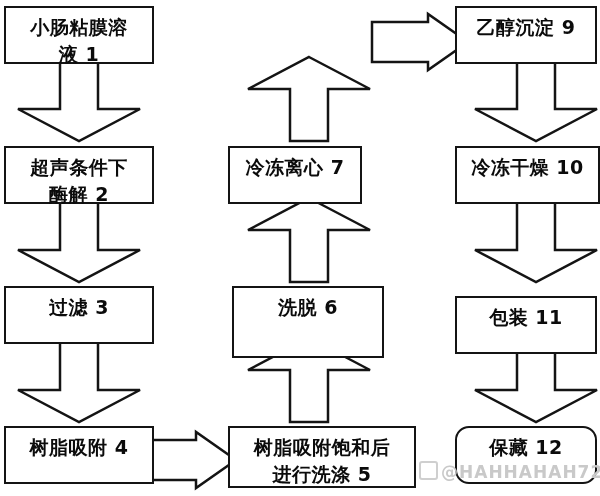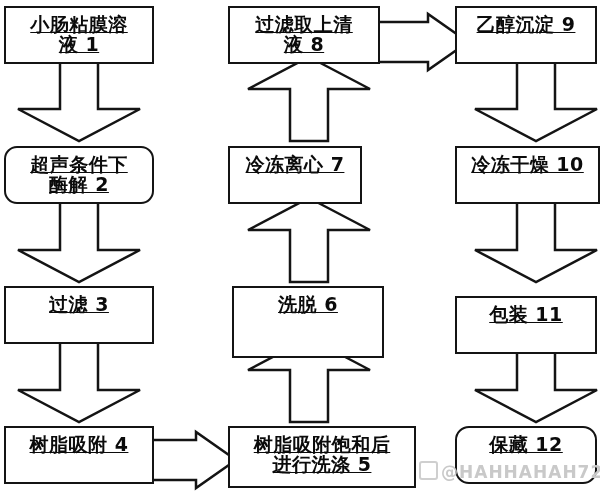--- a/index.html
+++ b/index.html
@@ -24,26 +24,25 @@
     z-index: 3;
     display: flex;
     align-items: flex-start;
     justify-content: center;
     padding-top: 6px;
   }
   .node .txt {
     display: block;
     text-align: center;
     font-size: 19px;
-    line-height: 20px;
+    line-height: 27px;
     font-weight: 700;
     letter-spacing: 0.5px;
     white-space: pre-line;
     padding: 0 4px;
-    text-decoration: underline;
   }
   .node.two-line .txt { text-align: center; }
   .arrow {
     position: absolute;
     z-index: 1;
   }
   .arrow svg { display: block; overflow: visible; }
   .wm {
     position: absolute;
     z-index: 6;
@@ -134,21 +133,21 @@
     <svg width="122" height="84" viewBox="0 0 122 84">
       <polygon points="42,0 80,0 80,52 122,52 61,84 0,52 42,52" fill="#ffffff" stroke="#141414" stroke-width="2.5" stroke-linejoin="miter"></polygon>
     </svg>
   </div>
 
   <div class="node two-line" style="left:4px; top:6px; width:150px; height:58px;">
     <span class="txt">小肠粘膜溶
 液      1</span>
   </div>
 
-  <div class="node two-line" style="left:4px; top:146px; width:150px; height:58px;border-radius:13px;">
+  <div class="node two-line" style="left:4px; top:146px; width:150px; height:58px;">
     <span class="txt">超声条件下
 酶解    2</span>
   </div>
 
   <div class="node" style="left:4px; top:286px; width:150px; height:58px;">
     <span class="txt">过滤    3</span>
   </div>
 
   <div class="node" style="left:4px; top:426px; width:150px; height:58px;">
     <span class="txt">树脂吸附 4</span>
@@ -160,24 +159,20 @@
   </div>
 
   <div class="node" style="left:232px; top:286px; width:152px; height:72px;">
     <span class="txt">洗脱    6</span>
   </div>
 
   <div class="node" style="left:228px; top:146px; width:134px; height:58px;">
     <span class="txt">冷冻离心 7</span>
   </div>
 
-  <div class="node two-line" style="left:228px; top:6px; width:152px; height:58px;">
-    <span class="txt">过滤取上清
-液      8</span>
-  </div>
 
   <div class="node" style="left:455px; top:6px; width:142px; height:58px;">
     <span class="txt">乙醇沉淀 9</span>
   </div>
 
   <div class="node" style="left:455px; top:146px; width:145px; height:58px;">
     <span class="txt">冷冻干燥 10</span>
   </div>
 
   <div class="node" style="left:455px; top:296px; width:142px; height:58px;">

